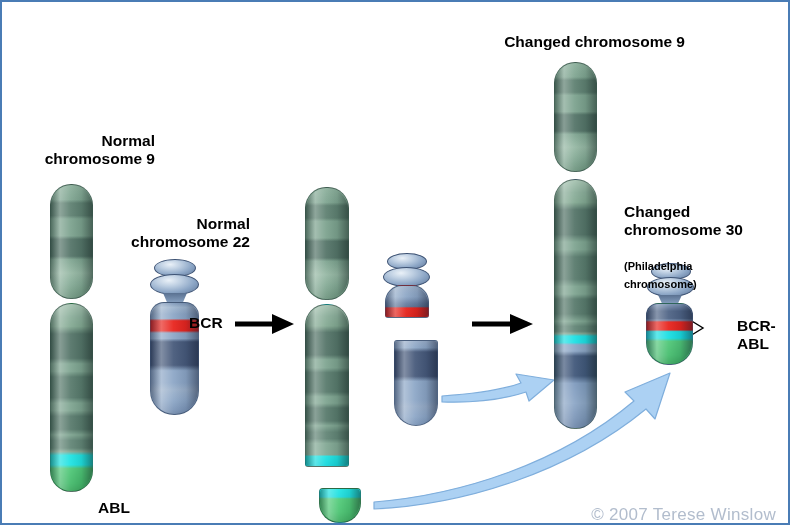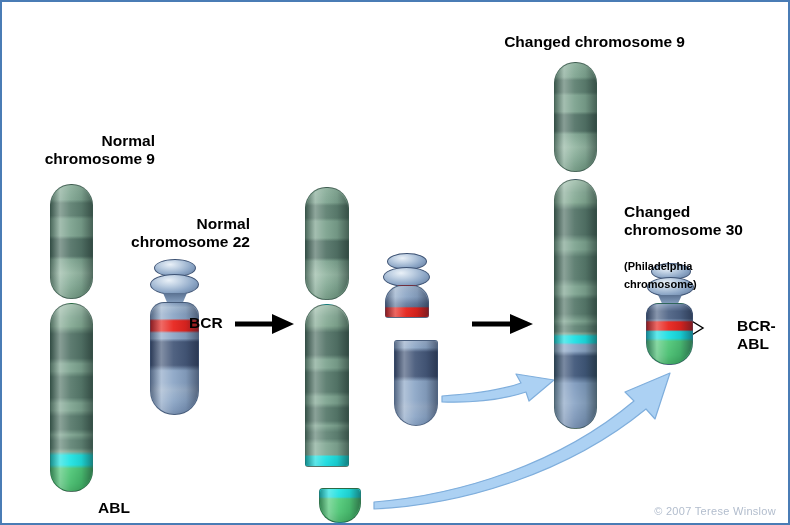--- a/index.html
+++ b/index.html
@@ -11,21 +11,21 @@
   svg.overlay{position:absolute;left:0;top:0;width:786px;height:521px;}
 
   
   .lbl{
     position:absolute;font-weight:bold;color:#000;
     font-size:15.5px;line-height:1.15;white-space:pre-line;z-index:5;
   }
   .lbl.center{text-align:right;}
   .lbl.sub{font-size:11px;}
   .copyright{
-    position:absolute;right:12px;top:503px;font-size:11px;font-weight:normal;
+    position:absolute;right:12px;top:503px;font-size:17px;font-weight:normal;
     color:#B2BDCD;z-index:5;letter-spacing:.3px;text-align:right;
   }
 
   
   .piece{position:absolute;box-sizing:border-box;z-index:3;}
   .gborder{border:1px solid rgba(28,50,44,.55);}
   .bborder{border:1px solid rgba(40,58,86,.6);}
   
   .shade::after{
     content:"";position:absolute;inset:0;border-radius:inherit;

